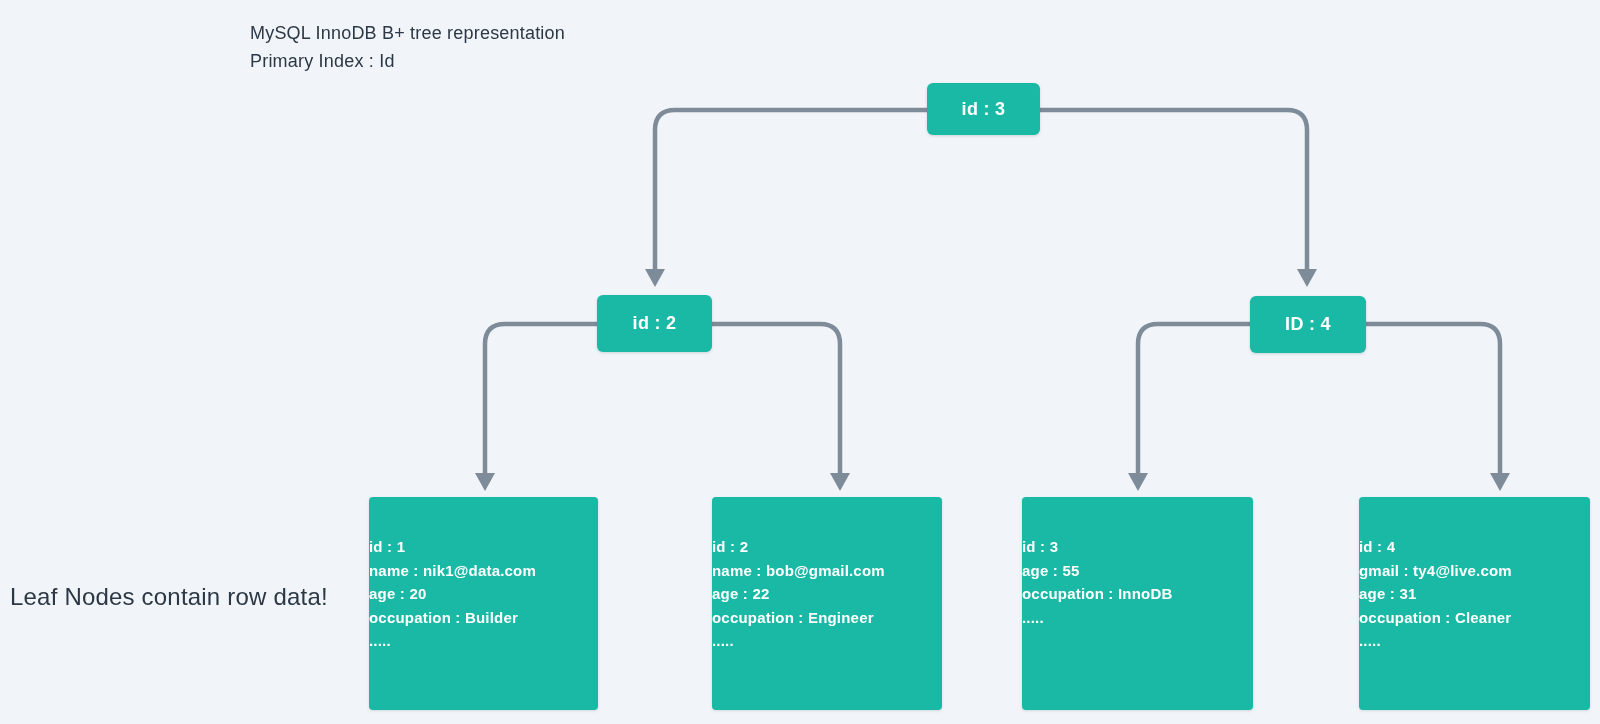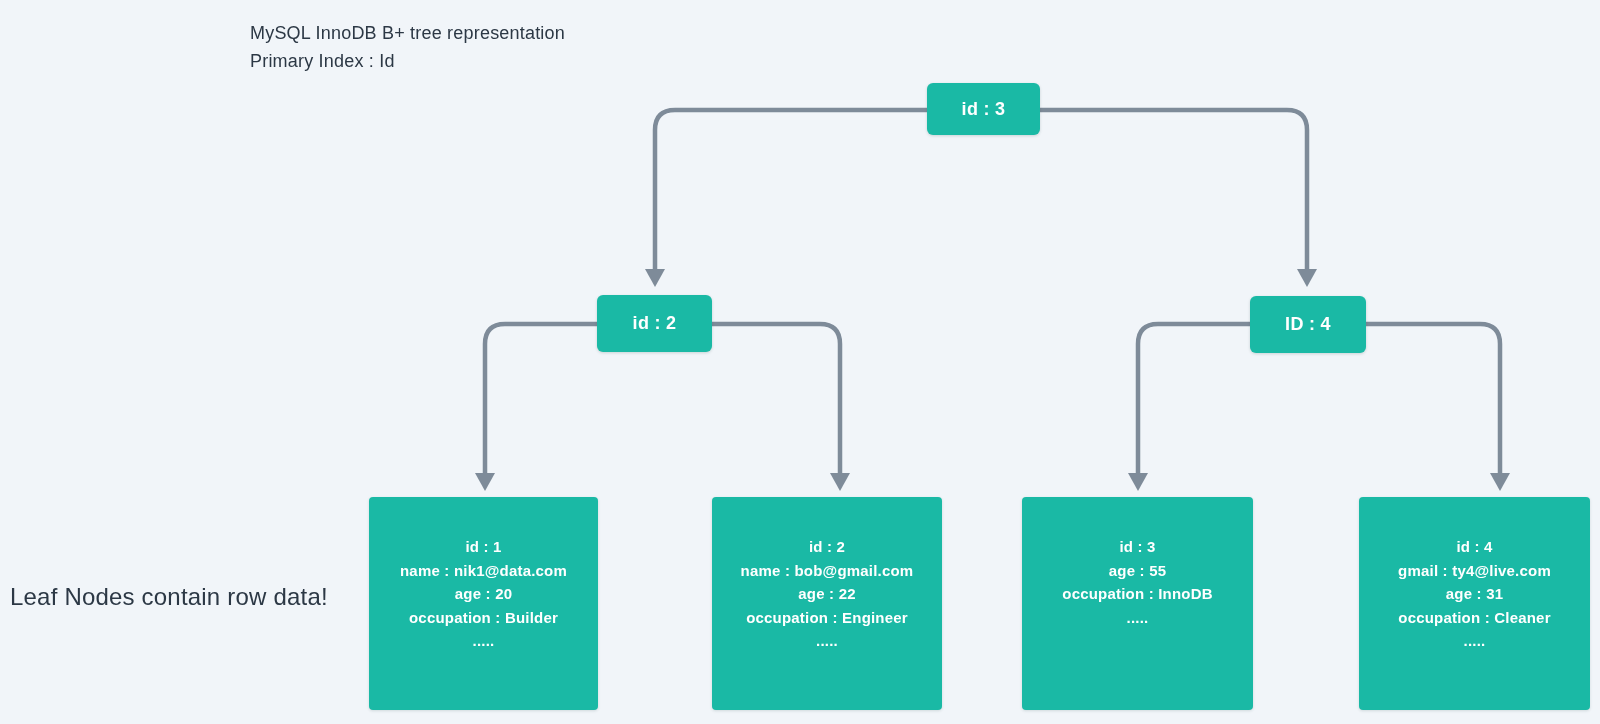--- a/index.html
+++ b/index.html
@@ -60,21 +60,21 @@
   .node-internal-r  { left: 1250px; top: 296px; width: 116px; height: 57px; }
   .leaf {
     position: absolute;
     top: 497px;
     height: 213px;
     background: #1ab9a5;
     color: #ffffff;
     border-radius: 4px;
     box-sizing: border-box;
     padding-top: 38px;
-    text-align: center;
+    text-align: left;
     font-size: 15px;
     font-weight: bold;
     line-height: 23.6px;
     letter-spacing: 0.2px;
     box-shadow: 0 1px 3px rgba(20, 60, 60, 0.15);
   }
   .leaf-1 { left: 369px;  width: 229px; }
   .leaf-2 { left: 712px;  width: 230px; }
   .leaf-3 { left: 1022px; width: 231px; }
   .leaf-4 { left: 1359px; width: 231px; }

